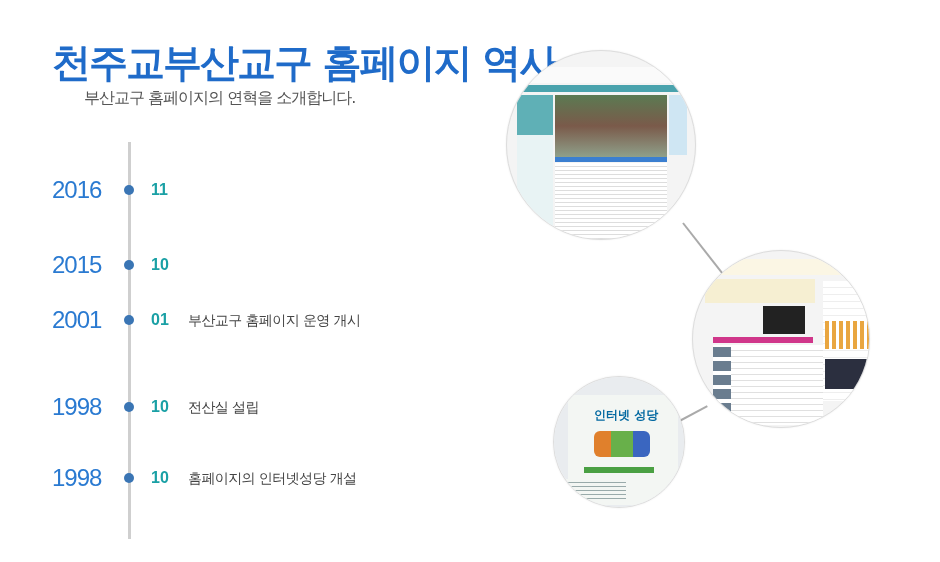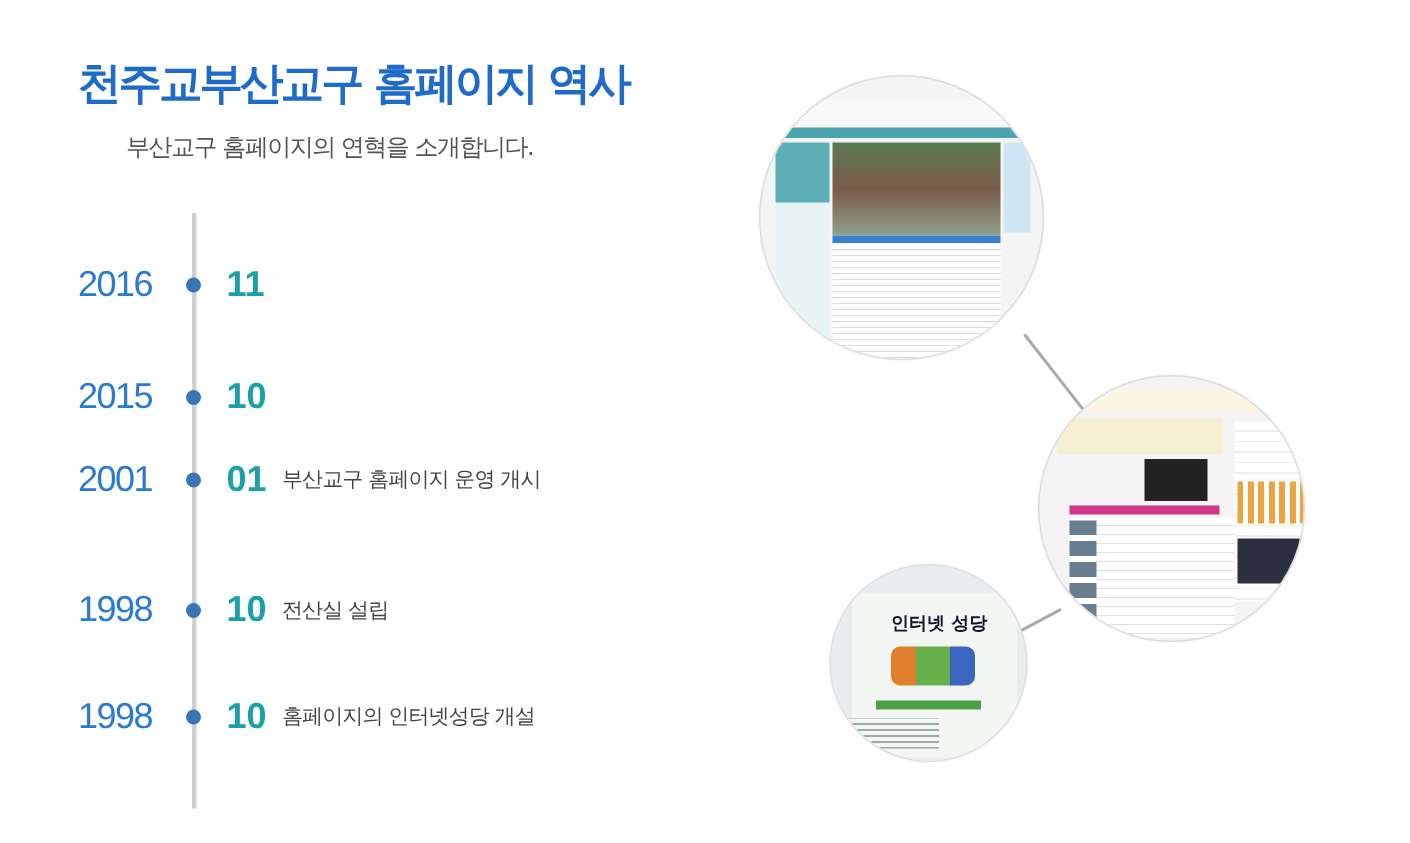--- a/index.html
+++ b/index.html
@@ -1,23 +1,23 @@
 <!DOCTYPE html>
 <html><head>
 <meta charset="utf-8">
 <style>
   html,body{margin:0;padding:0;background:#fff;}
   body{width:940px;height:562px;position:relative;overflow:hidden;font-family:"DejaVu Sans","Liberation Sans",sans-serif;}
-  .title{position:absolute;left:52px;top:36px;font-size:29px;font-weight:bold;color:#1f6bc9;letter-spacing:-2px;margin:0;}
+  .title{position:absolute;left:52px;top:36px;font-size:39px;font-weight:bold;color:#1f6bc9;letter-spacing:-2px;margin:0;}
   .subtitle{position:absolute;left:84px;top:88px;font-size:16px;color:#555;letter-spacing:-1px;margin:0;}
   .timeline-line{position:absolute;left:128px;top:142px;width:3px;height:397px;background:#cfcfcf;}
   .entry{position:absolute;left:0;width:480px;height:30px;}
   .year{position:absolute;left:52px;top:0;font-size:24px;color:#2a7ad1;font-family:"Liberation Sans",sans-serif;letter-spacing:-1px;line-height:30px;}
   .dot{position:absolute;left:124px;top:10px;width:10px;height:10px;border-radius:50%;background:#3a75b4;}
-  .month{position:absolute;left:151px;top:0;font-size:24px;color:#1aa0a5;font-family:"Liberation Sans",sans-serif;font-weight:bold;line-height:30px;}
+  .month{position:absolute;left:151px;top:0;font-size:16px;color:#1aa0a5;font-family:"Liberation Sans",sans-serif;font-weight:bold;line-height:30px;}
   .desc{position:absolute;left:188px;top:0;font-size:14px;color:#444;line-height:30px;letter-spacing:-0.6px;white-space:nowrap;}
   .circle{position:absolute;border-radius:50%;overflow:hidden;border:1px solid #ddd;background:#f4f4f4;box-shadow:0 0 2px rgba(0,0,0,0.08);}
   .connector{position:absolute;height:2px;background:#aaa;transform-origin:0 50%;}
   
   .c1 .bar{position:absolute;left:0;right:0;}
   .c1 .nav{top:34px;height:7px;background:#4aa3ad;}
   .c1 .side{position:absolute;left:10px;top:44px;width:36px;height:140px;background:#e8f3f4;}
   .c1 .sidebox{position:absolute;left:10px;top:44px;width:36px;height:40px;background:#5fb0b6;}
   .c1 .photo{position:absolute;left:48px;top:44px;width:112px;height:62px;background:linear-gradient(180deg,#5b7a52 0%,#7a5a4a 50%,#8fa08a 100%);}
   .c1 .tabs{position:absolute;left:48px;top:106px;width:112px;height:5px;background:#3b7fd0;}
@@ -28,21 +28,21 @@
   .c2 .banner{position:absolute;left:12px;top:28px;width:110px;height:24px;background:#f6efd2;}
   .c2 .dark{position:absolute;left:70px;top:55px;width:42px;height:28px;background:#222;}
   .c2 .pink{position:absolute;left:20px;top:86px;width:100px;height:6px;background:#d0368a;}
   .c2 .list{position:absolute;left:20px;top:94px;width:110px;height:80px;background:repeating-linear-gradient(180deg,#fff 0 5px,#e0e0e0 5px 6px);}
   .c2 .thumbs{position:absolute;left:20px;top:96px;width:18px;height:70px;background:repeating-linear-gradient(180deg,#6a7d8f 0 10px,#fff 10px 14px);}
   .c2 .right{position:absolute;left:130px;top:30px;width:50px;height:120px;background:repeating-linear-gradient(180deg,#fff 0 6px,#eee 6px 7px);}
   .c2 .cal{position:absolute;left:132px;top:70px;width:46px;height:28px;background:repeating-linear-gradient(90deg,#e9a640 0 4px,#fff 4px 7px);}
   .c2 .concert{position:absolute;left:132px;top:108px;width:46px;height:30px;background:#2b2f3f;}
   .c3 .paper{position:absolute;left:0;top:0;width:132px;height:132px;background:#e9ecef;}
   .c3 .sheet{position:absolute;left:14px;top:18px;width:110px;height:110px;background:#f3f6f3;}
-  .c3 .ttl{position:absolute;left:40px;top:30px;font-size:12px;color:#0f172a;font-weight:bold;}
+  .c3 .ttl{position:absolute;left:40px;top:30px;font-size:12px;color:#0369a1;font-weight:bold;}
   .c3 .house{position:absolute;left:40px;top:54px;width:56px;height:26px;background:linear-gradient(90deg,#e0802c 0 30%,#68b04a 30% 70%,#3a66c0 70%);border-radius:6px;}
   .c3 .slogan{position:absolute;left:30px;top:90px;width:70px;height:6px;background:#4aa043;}
   .c3 .lines{position:absolute;left:12px;top:102px;width:60px;height:20px;background:repeating-linear-gradient(180deg,#f3f6f3 0 3px,#9aa 3px 4px);}
 </style>
 </head>
 <body>
 
 <h1 class="title">천주교부산교구 홈페이지 역사</h1>
 <p class="subtitle">부산교구 홈페이지의 연혁을 소개합니다.</p>
 

